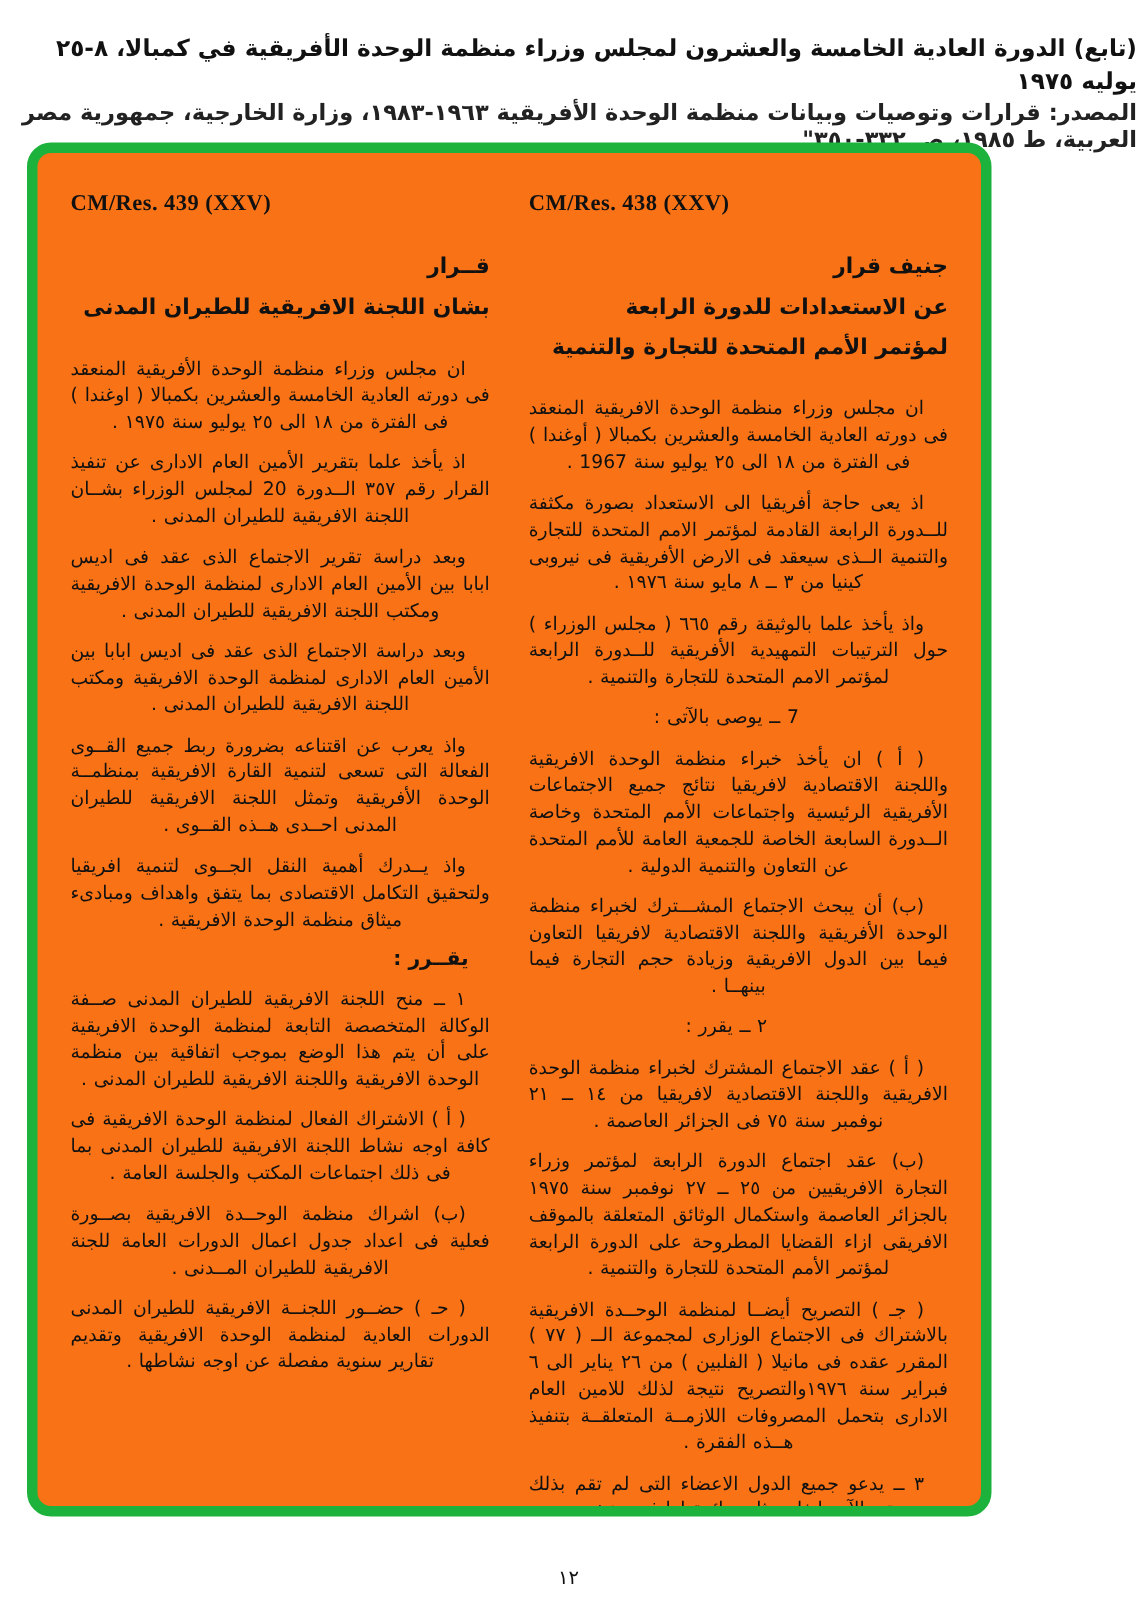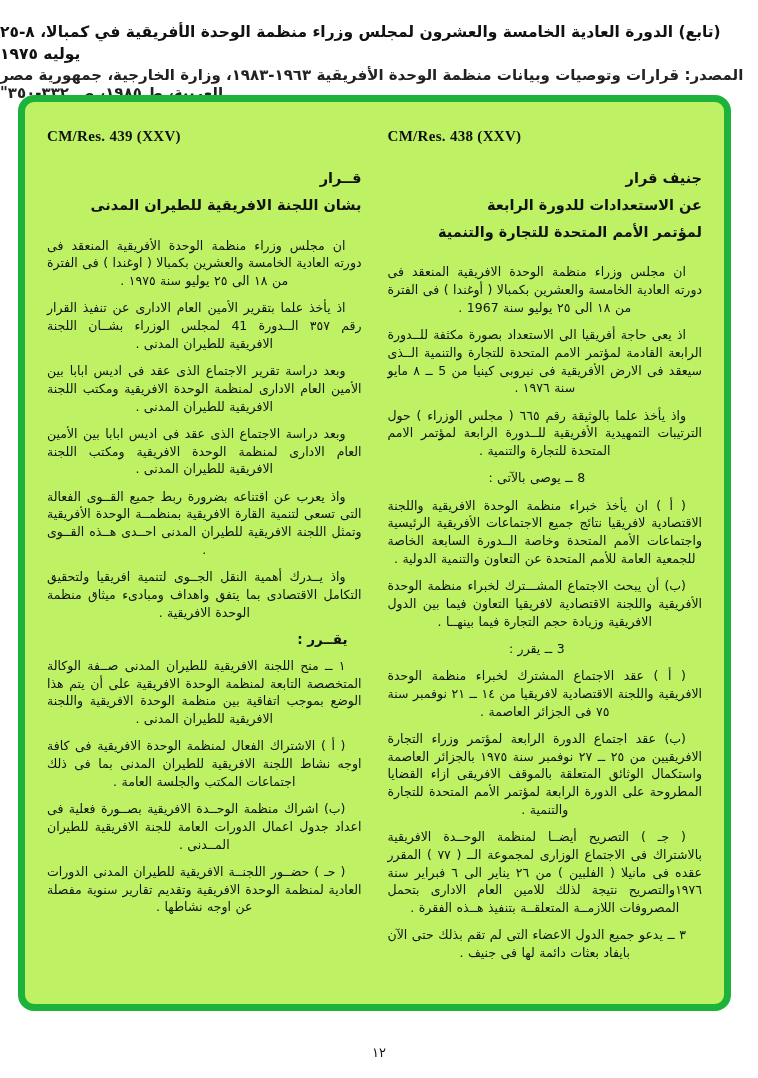--- a/index.html
+++ b/index.html
@@ -10,44 +10,44 @@
     position: relative;
     font-family: "DejaVu Sans", sans-serif;
     color: #111;
     overflow: hidden;
   }
   .page-header {
     position: absolute;
     top: 22px;
     left: 0;
     width: 758px;
-    text-align: left;
+    text-align: right;
     direction: rtl;
   }
   .header-line1 {
     font-size: 15.5px;
     font-weight: bold;
     letter-spacing: 0.2px;
     line-height: 1.4;
   }
   .header-line2 {
     margin-top: 1px;
     font-size: 15px;
     font-weight: bold;
     color: #222;
   }
   .resolution-frame {
     position: absolute;
     top: 95px;
     left: 18px;
-    width: 713px;
+    width: 643px;
     height: 916px;
     border: 7px solid #1db23c;
     border-radius: 16px;
-    background: #bef264;
+    background: #f97316;
     padding: 26px 22px 16px 22px;
     overflow: hidden;
   }
   .columns {
     display: flex;
     flex-direction: row;
     gap: 26px;
     height: 100%;
   }
   .col { flex: 1 1 0; min-width: 0; }
@@ -111,21 +111,21 @@
   <div class="columns">
 
     <div class="col">
       <div class="res-id">CM/Res. 439 (XXV)</div>
       <div class="res-title">
           <div class="title-line">قــرار</div>
           <div class="title-line">بشان اللجنة الافريقية للطيران المدنى</div>
         </div>
       <div class="res-body">
           <p class="para">ان مجلس وزراء منظمة الوحدة الأفريقية المنعقد فى دورته العادية الخامسة والعشرين بكمبالا ( اوغندا ) فى الفترة من ١٨ الى ٢٥ يوليو سنة ١٩٧٥ .</p>
-          <p class="para">اذ يأخذ علما بتقرير الأمين العام الادارى عن تنفيذ القرار رقم ٣٥٧ الــدورة 41 لمجلس الوزراء بشــان اللجنة الافريقية للطيران المدنى .</p>
+          <p class="para">اذ يأخذ علما بتقرير الأمين العام الادارى عن تنفيذ القرار رقم ٣٥٧ الــدورة 20 لمجلس الوزراء بشــان اللجنة الافريقية للطيران المدنى .</p>
           <p class="para">وبعد دراسة تقرير الاجتماع الذى عقد فى اديس ابابا بين الأمين العام الادارى لمنظمة الوحدة الافريقية ومكتب اللجنة الافريقية للطيران المدنى .</p>
           <p class="para">وبعد دراسة الاجتماع الذى عقد فى اديس ابابا بين الأمين العام الادارى لمنظمة الوحدة الافريقية ومكتب اللجنة الافريقية للطيران المدنى .</p>
           <p class="para">واذ يعرب عن اقتناعه بضرورة ربط جميع القــوى الفعالة التى تسعى لتنمية القارة الافريقية بمنظمــة الوحدة الأفريقية وتمثل اللجنة الافريقية للطيران المدنى احــدى هــذه القــوى .</p>
           <p class="para">واذ يــدرك أهمية النقل الجــوى لتنمية افريقيا ولتحقيق التكامل الاقتصادى بما يتفق واهداف ومبادىء ميثاق منظمة الوحدة الافريقية .</p>
         </div>
       <div class="decides-label">يقــرر :</div>
       <div class="res-body">
           <p class="para">١ ــ منح اللجنة الافريقية للطيران المدنى صــفة الوكالة المتخصصة التابعة لمنظمة الوحدة الافريقية على أن يتم هذا الوضع بموجب اتفاقية بين منظمة الوحدة الافريقية واللجنة الافريقية للطيران المدنى .</p>
           <p class="para">( أ ) الاشتراك الفعال لمنظمة الوحدة الافريقية فى كافة اوجه نشاط اللجنة الافريقية للطيران المدنى بما فى ذلك اجتماعات المكتب والجلسة العامة .</p>
           <p class="para">(ب) اشراك منظمة الوحــدة الافريقية بصــورة فعلية فى اعداد جدول اعمال الدورات العامة للجنة الافريقية للطيران المــدنى .</p>
@@ -135,26 +135,26 @@
 
     <div class="col">
       <div class="res-id">CM/Res. 438 (XXV)</div>
       <div class="res-title">
           <div class="title-line">جنيف قرار</div>
           <div class="title-line">عن الاستعدادات للدورة الرابعة</div>
           <div class="title-line">لمؤتمر الأمم المتحدة للتجارة والتنمية</div>
         </div>
       <div class="res-body">
           <p class="para">ان مجلس وزراء منظمة الوحدة الافريقية المنعقد فى دورته العادية الخامسة والعشرين بكمبالا ( أوغندا ) فى الفترة من ١٨ الى ٢٥ يوليو سنة 1967 .</p>
-          <p class="para">اذ يعى حاجة أفريقيا الى الاستعداد بصورة مكثفة للــدورة الرابعة القادمة لمؤتمر الامم المتحدة للتجارة والتنمية الــذى سيعقد فى الارض الأفريقية فى نيروبى كينيا من 5 ــ ٨ مايو سنة ١٩٧٦ .</p>
+          <p class="para">اذ يعى حاجة أفريقيا الى الاستعداد بصورة مكثفة للــدورة الرابعة القادمة لمؤتمر الامم المتحدة للتجارة والتنمية الــذى سيعقد فى الارض الأفريقية فى نيروبى كينيا من ٣ ــ ٨ مايو سنة ١٩٧٦ .</p>
           <p class="para">واذ يأخذ علما بالوثيقة رقم ٦٦٥ ( مجلس الوزراء ) حول الترتيبات التمهيدية الأفريقية للــدورة الرابعة لمؤتمر الامم المتحدة للتجارة والتنمية .</p>
-          <p class="para">8 ــ يوصى بالآتى :</p>
+          <p class="para">7 ــ يوصى بالآتى :</p>
           <p class="para">( أ ) ان يأخذ خبراء منظمة الوحدة الافريقية واللجنة الاقتصادية لافريقيا نتائج جميع الاجتماعات الأفريقية الرئيسية واجتماعات الأمم المتحدة وخاصة الــدورة السابعة الخاصة للجمعية العامة للأمم المتحدة عن التعاون والتنمية الدولية .</p>
           <p class="para">(ب) أن يبحث الاجتماع المشـــترك لخبراء منظمة الوحدة الأفريقية واللجنة الاقتصادية لافريقيا التعاون فيما بين الدول الافريقية وزيادة حجم التجارة فيما بينهــا .</p>
-          <p class="para">3 ــ يقرر :</p>
+          <p class="para">٢ ــ يقرر :</p>
           <p class="para">( أ ) عقد الاجتماع المشترك لخبراء منظمة الوحدة الافريقية واللجنة الاقتصادية لافريقيا من ١٤ ــ ٢١ نوفمبر سنة ٧٥ فى الجزائر العاصمة .</p>
           <p class="para">(ب) عقد اجتماع الدورة الرابعة لمؤتمر وزراء التجارة الافريقيين من ٢٥ ــ ٢٧ نوفمبر سنة ١٩٧٥ بالجزائر العاصمة واستكمال الوثائق المتعلقة بالموقف الافريقى ازاء القضايا المطروحة على الدورة الرابعة لمؤتمر الأمم المتحدة للتجارة والتنمية .</p>
           <p class="para">( جـ ) التصريح أيضــا لمنظمة الوحــدة الافريقية بالاشتراك فى الاجتماع الوزارى لمجموعة الــ ( ٧٧ ) المقرر عقده فى مانيلا ( الفلبين ) من ٢٦ يناير الى ٦ فبراير سنة ١٩٧٦والتصريح نتيجة لذلك للامين العام الادارى بتحمل المصروفات اللازمــة المتعلقــة بتنفيذ هــذه الفقرة .</p>
           <p class="para">٣ ــ يدعو جميع الدول الاعضاء التى لم تقم بذلك حتى الآن بايفاد بعثات دائمة لها فى جنيف .</p>
         </div>
     </div>
 
   </div>
 </div>
 

